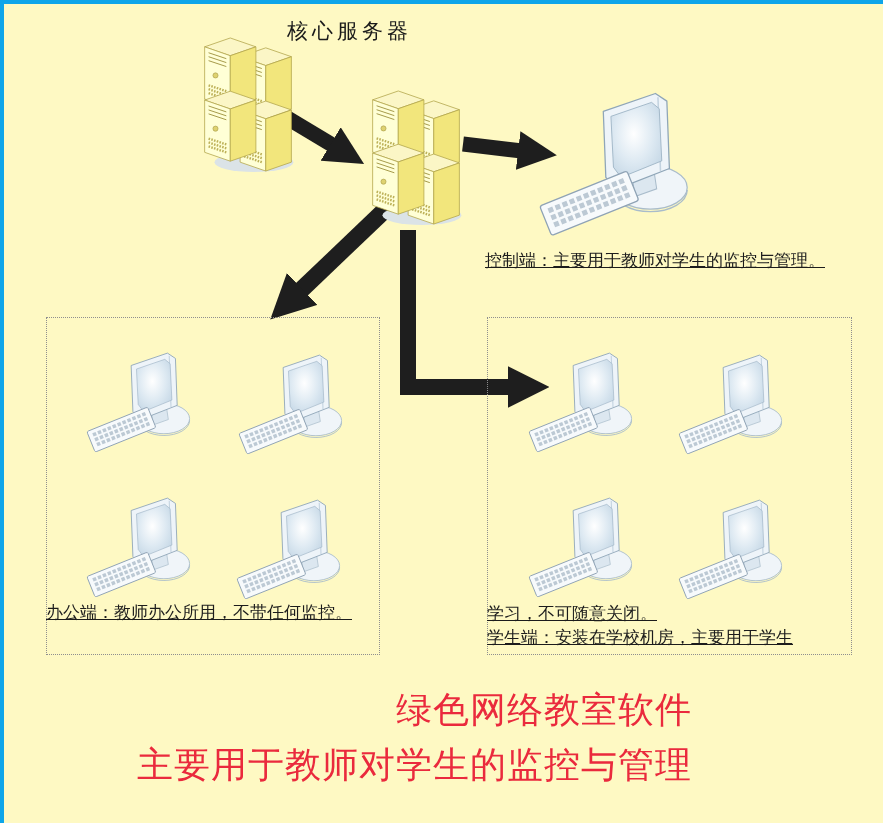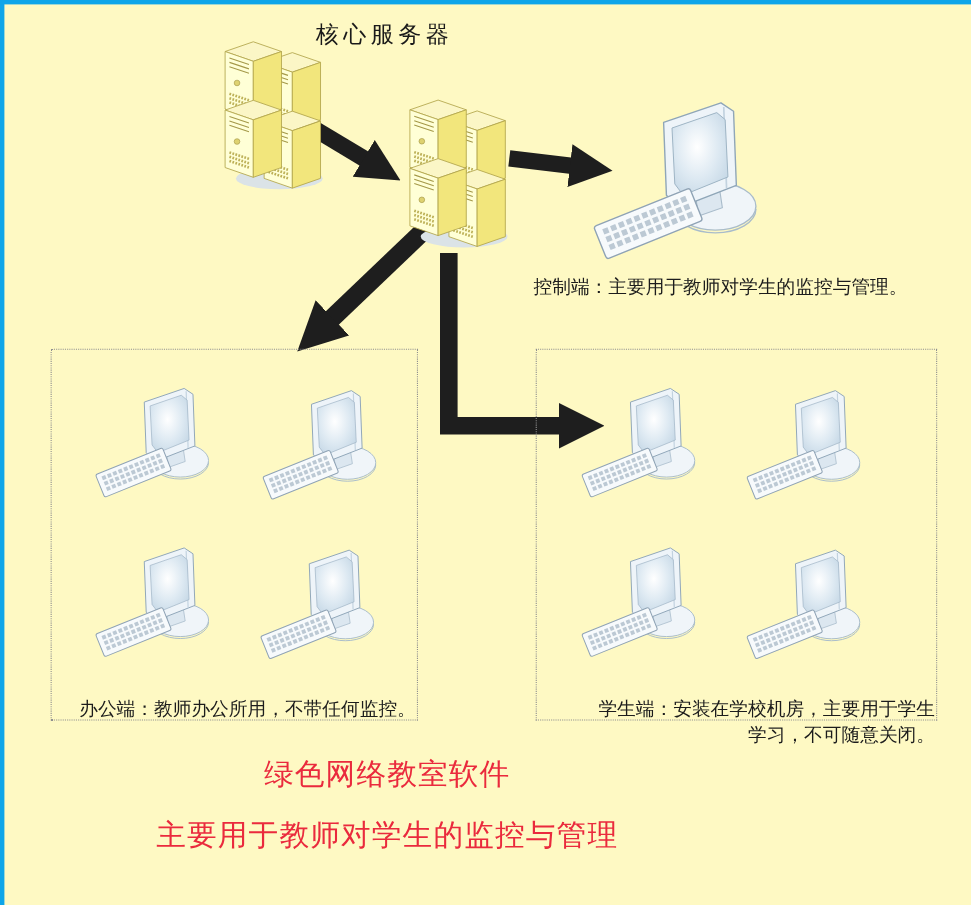--- a/index.html
+++ b/index.html
@@ -5,27 +5,27 @@
   html,body{margin:0;padding:0;background:#ffffff;}
   body{font-family:"DejaVu Serif","Liberation Serif",serif;}
   #canvas{
     position:relative;width:879px;height:819px;margin:0;
     background:#fef9c3;border:4px solid #0ea5e9;overflow:hidden;padding-left:40px;
   }
   .abs{position:absolute;}
   .label{color:#1a1a1a;white-space:nowrap;}
   .title-label{font-size:21px;letter-spacing:4px;}
   .title-label.wide{letter-spacing:8px;}
-  .caption{font-size:17px;color:#1c1c1c;}
-  .caption.center{text-align:right;margin-top:32px;}
+  .caption{font-size:17px;color:#1c1c1c;text-decoration:underline;}
+  .caption.center{text-align:left;}
   .group-box{
     border:1px dotted #8f8f8f;background:transparent;
   }
   .footer-line{
-    color:#ea2a3d;font-size:27px;text-align:center;width:680px;left:8px;
+    color:#ea2a3d;font-size:36px;text-align:right;width:680px;left:8px;
     letter-spacing:1px;white-space:nowrap;
   }
   svg{display:block;}
 </style>
 </head>
 <body>
 
 <div id="canvas">
 
   <svg width="0" height="0" style="position:absolute" aria-hidden="true">
@@ -116,20 +116,20 @@
   <svg class="abs" style="left:666px;top:343px" width="124" height="111" viewBox="0 0 140 125">
       <use href="#ws"></use>
     </svg>
   <svg class="abs" style="left:516px;top:486px" width="124" height="111" viewBox="0 0 140 125">
       <use href="#ws"></use>
     </svg>
   <svg class="abs" style="left:666px;top:488px" width="124" height="111" viewBox="0 0 140 125">
       <use href="#ws"></use>
     </svg>
   <div class="abs caption center" style="left:483px;top:597px;width:363px;line-height:24px">
+    <div>学习，不可随意关闭。</div>
     <div>学生端：安装在学校机房，主要用于学生</div>
-    <div>学习，不可随意关闭。</div>
   </div>
 
   <div class="abs footer-line" style="top:682px">绿色网络教室软件</div>
   <div class="abs footer-line" style="top:737px">主要用于教师对学生的监控与管理</div>
 
 </div>
 
 </body></html>

